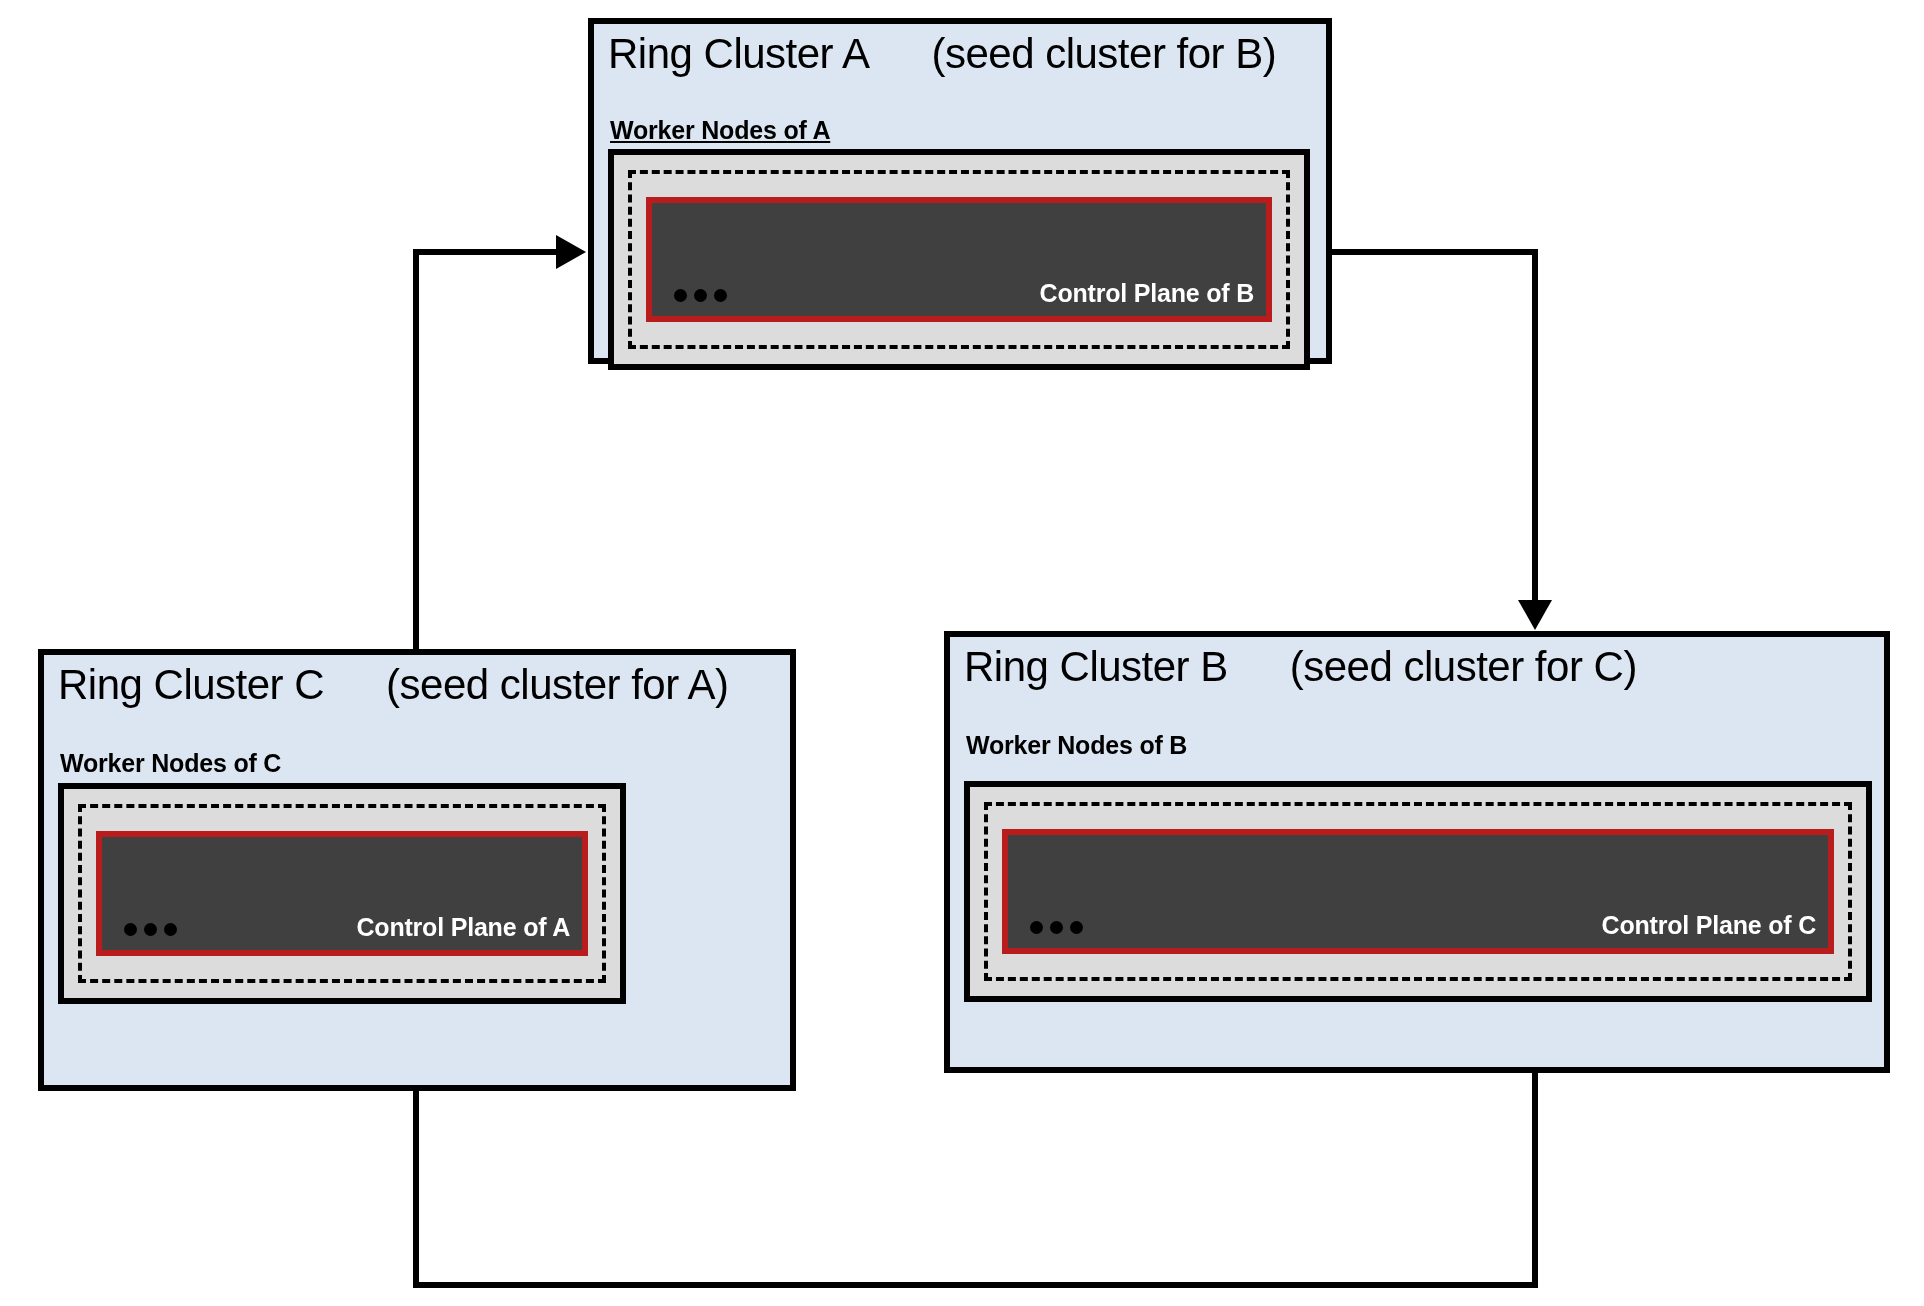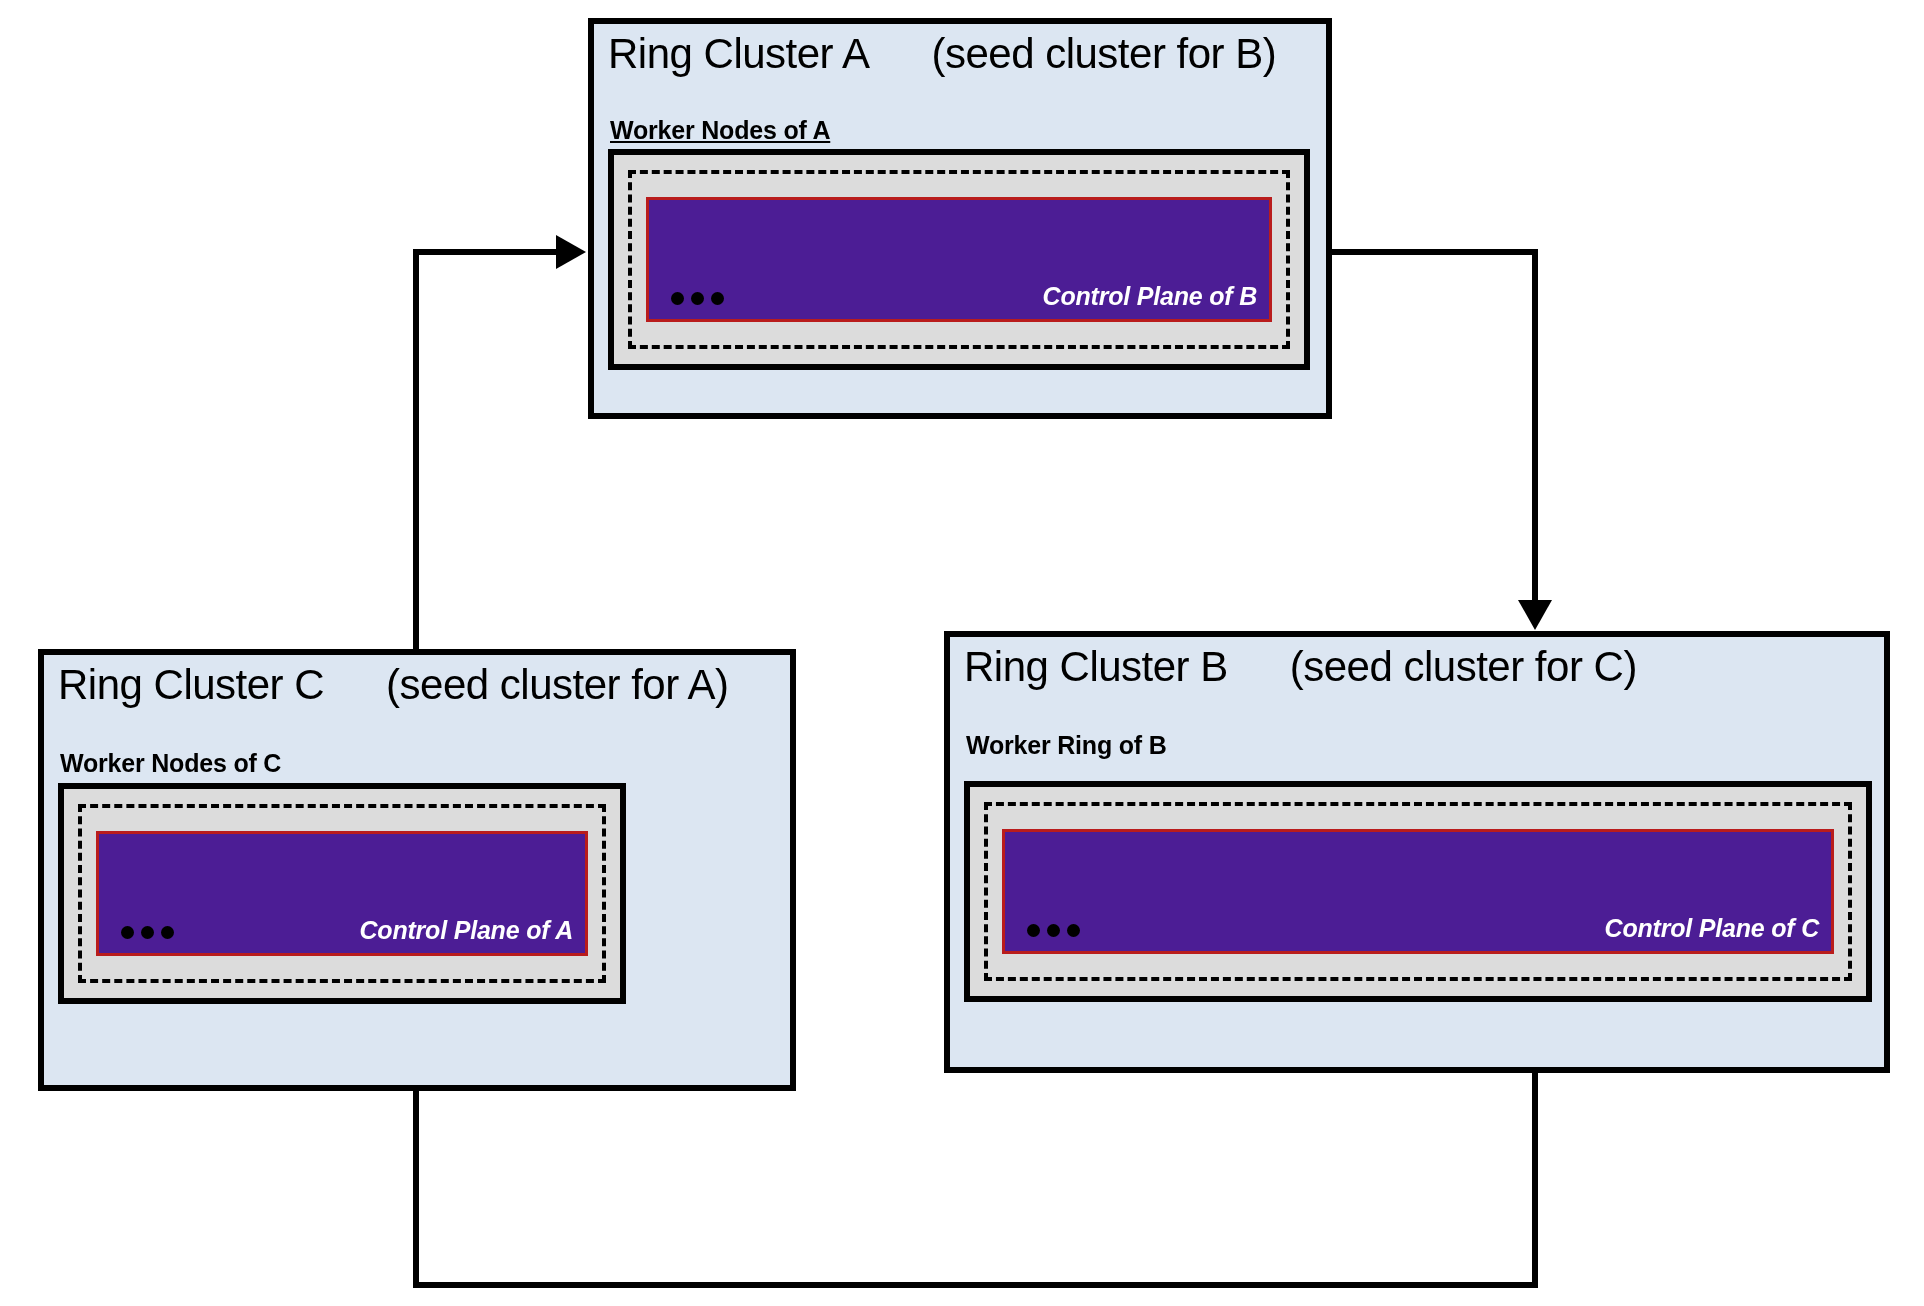--- a/index.html
+++ b/index.html
@@ -60,24 +60,23 @@
   
   .dashed-box {
     position: absolute;
     border: 4px dashed #000000;
     box-sizing: border-box;
     background: transparent;
   }
   
   .control-plane {
     position: absolute;
-    background: #4c1d95;
-    border: 3px solid #b91c1c;
-    box-sizing: border-box;
-    font-style: italic;
+    background: #404040;
+    border: 6px solid #b91c1c;
+    box-sizing: border-box;
   }
   .cp-label {
     position: absolute;
     right: 12px;
     bottom: 8px;
     color: #ffffff;
     font-size: 25px;
     font-weight: bold;
     white-space: nowrap;
     letter-spacing: -0.2px;
@@ -139,21 +138,21 @@
 
   <div class="line-h" style="left:1332px; top:249px; width:206px;"></div>
   <div class="line-v" style="left:1532px; top:249px; height:360px;"></div>
   <div class="arrow arrow-down" style="left:1518px; top:600px;"></div>
 
   <div class="line-v" style="left:1532px; top:1070px; height:215px;"></div>
   <div class="line-h" style="left:413px; top:1282px; width:1125px;"></div>
   <div class="line-v" style="left:413px; top:1085px; height:200px;"></div>
   <div class="arrow arrow-up" style="left:399px; top:1058px;"></div>
 
-  <div class="cluster" style="left:588px; top:18px; width:744px; height:401px;">
+  <div class="cluster" style="left:588px; top:18px; width:744px; height:346px;">
     <div class="cluster-title">
       <span>Ring Cluster A</span><span class="seed">(seed cluster for B)</span>
     </div>
     <div class="worker-label" style="top:92px;text-decoration:underline;">Worker Nodes of A</div>
 
     <div class="worker-box" style="left:14px; top:125px; width:702px; height:221px;">
       <div class="dashed-box" style="left:14px; top:15px; right:14px; bottom:15px;"></div>
       <div class="control-plane" style="left:32px; top:42px; right:32px; bottom:42px;">
         <div class="cp-dots">
           <i></i>
@@ -181,21 +180,21 @@
         </div>
         <div class="cp-label">Control Plane of A</div>
       </div>
     </div>
   </div>
 
   <div class="cluster" style="left:944px; top:631px; width:946px; height:442px;">
     <div class="cluster-title">
       <span>Ring Cluster B</span><span class="seed">(seed cluster for C)</span>
     </div>
-    <div class="worker-label" style="top:94px;">Worker Ring of B</div>
+    <div class="worker-label" style="top:94px;">Worker Nodes of B</div>
 
     <div class="worker-box" style="left:14px; top:128px; width:908px; height:221px;margin-top:16px;">
       <div class="dashed-box" style="left:14px; top:15px; right:14px; bottom:15px;"></div>
       <div class="control-plane" style="left:32px; top:42px; right:32px; bottom:42px;">
         <div class="cp-dots">
           <i></i>
             <i></i>
             <i></i>
         </div>
         <div class="cp-label">Control Plane of C</div>

